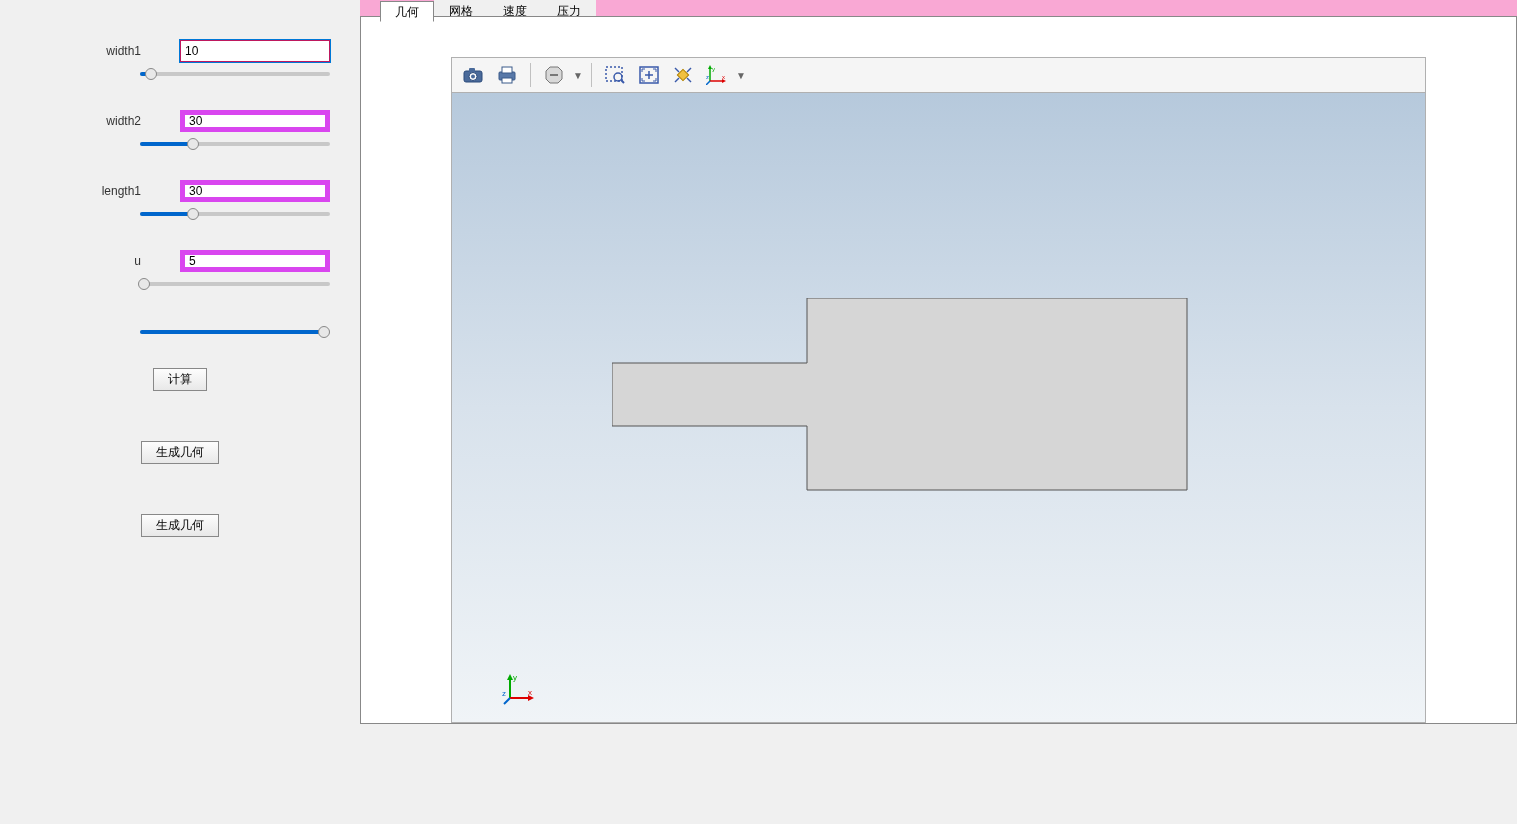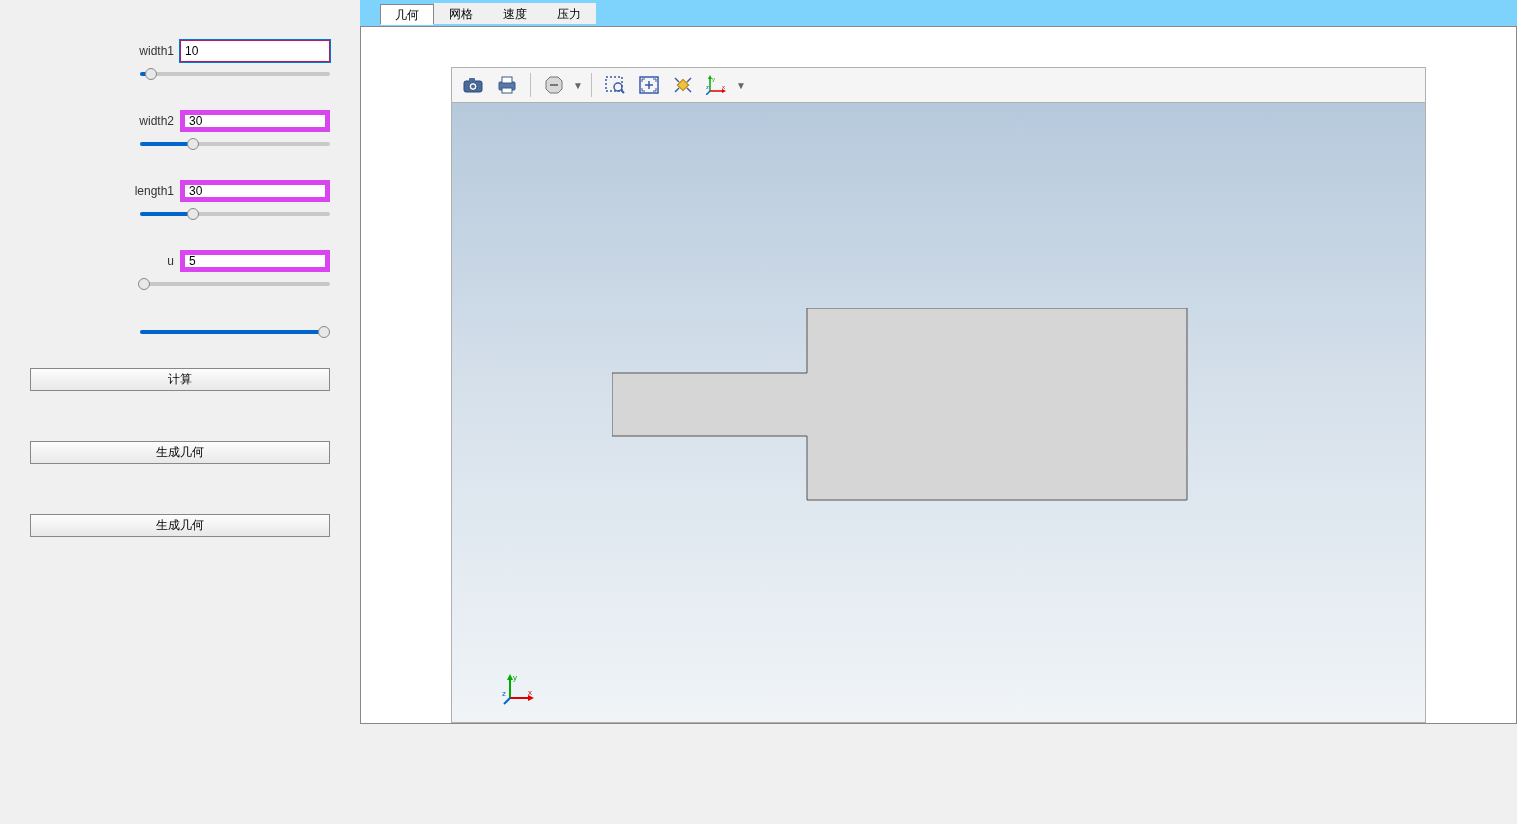--- a/index.html
+++ b/index.html
@@ -1,32 +1,32 @@
 <!DOCTYPE html>
 <html><head>
   <meta charset="utf-8">
   <style>
     * { box-sizing: border-box; margin: 0; padding: 0; }
     body { font-family: "Microsoft YaHei", Arial, sans-serif; font-size: 12px; background: #f0f0f0; width: 1517px; height: 824px; }
     .app { display: flex; height: 100%; }
     .sidebar { width: 360px; padding: 40px 30px; background: #f0f0f0; }
     .param-row { margin-bottom: 30px; display: flex; flex-direction: column; align-items: flex-end; }
-    .param-input-line { display: flex; align-items: center; width: 100%; justify-content: flex-end; }
+    .param-input-line { display: flex; align-items: center; width: 100%; justify-content: flex-end; gap: 33px; }
     .param-label { margin-right: 6px; text-align: right; color: #333; }
     .param-input { width: 150px; height: 22px; border: 5px solid #d946ef; padding: 2px 4px; font-size: 12px; font-family: inherit; }
     .param-input.selected { border: 1px solid #be185d; outline: 1px solid #0078d7; }
     .param-slider { width: 190px; margin-top: 6px; }
     .slider-track { position: relative; height: 12px; }
     .slider-rail { position: absolute; top: 4px; left: 0; right: 0; height: 4px; background: #c8c8c8; border-radius: 2px; }
     .slider-fill { position: absolute; top: 4px; left: 0; height: 4px; background: #0066cc; border-radius: 2px; }
     .slider-thumb { position: absolute; top: 0; width: 12px; height: 12px; background: #e8e8e8; border: 1px solid #888; border-radius: 50%; transform: translateX(-50%); }
-    .buttons { margin-top: 20px; display: flex; flex-direction: column; gap: 50px; }
+    .buttons { margin-top: 20px; display: flex; flex-direction: column; align-items: center; gap: 50px; }
     .btn { padding: 2px 14px; font-size: 12px; font-family: inherit; background: linear-gradient(#fdfdfd,#e8e8e8); border: 1px solid #888; cursor: pointer; }
     .main-area { flex: 1; display: flex; flex-direction: column; }
-    .tab-bar { height: 26px; display: flex; align-items: center; background: #7dd3fc; padding-left: 20px; }
+    .tab-bar { height: 16px; display: flex; align-items: flex-start; background: #f9a8d4; padding-left: 20px; }
     .tab { padding: 2px 14px 0 14px; font-size: 12px; background: #f0f0f0; border: 1px solid transparent; cursor: pointer; display: flex; align-items: center; }
     .tab.active { background: #fff; border: 1px solid #888; border-bottom-color: #fff; position: relative; top: 1px; }
     .viewport-container { flex: 1; border: 1px solid #888; background: #fff; margin-bottom: 100px; display: flex; flex-direction: column; }
     .viewport-pad { height: 40px; background: #fff; }
     .toolbar-wrap { padding: 0 90px; }
     .toolbar { height: 36px; border: 1px solid #b0b0b0; background: #f5f5f5; display: flex; align-items: center; padding: 0 6px; gap: 4px; }
     .tool-btn { width: 30px; height: 28px; display: flex; align-items: center; justify-content: center; border: 1px solid transparent; border-radius: 2px; cursor: pointer; }
     .tool-sep { width: 1px; height: 24px; background: #c0c0c0; margin: 0 4px; }
     .dropdown-arrow { width: 10px; height: 28px; display: flex; align-items: center; justify-content: center; cursor: pointer; color: #666; font-size: 10px; }
     .viewport { flex: 1; margin: 0 90px 0 90px; border: 1px solid #b0b0b0; border-top: none; position: relative; background: linear-gradient(to bottom, #b6c9dc 0%, #d8e2ec 50%, #f0f4f7 100%); overflow: hidden; }

